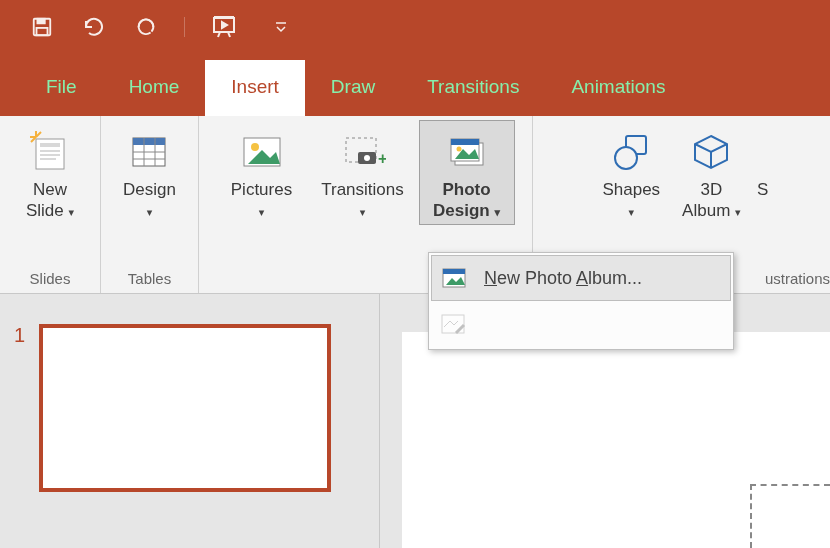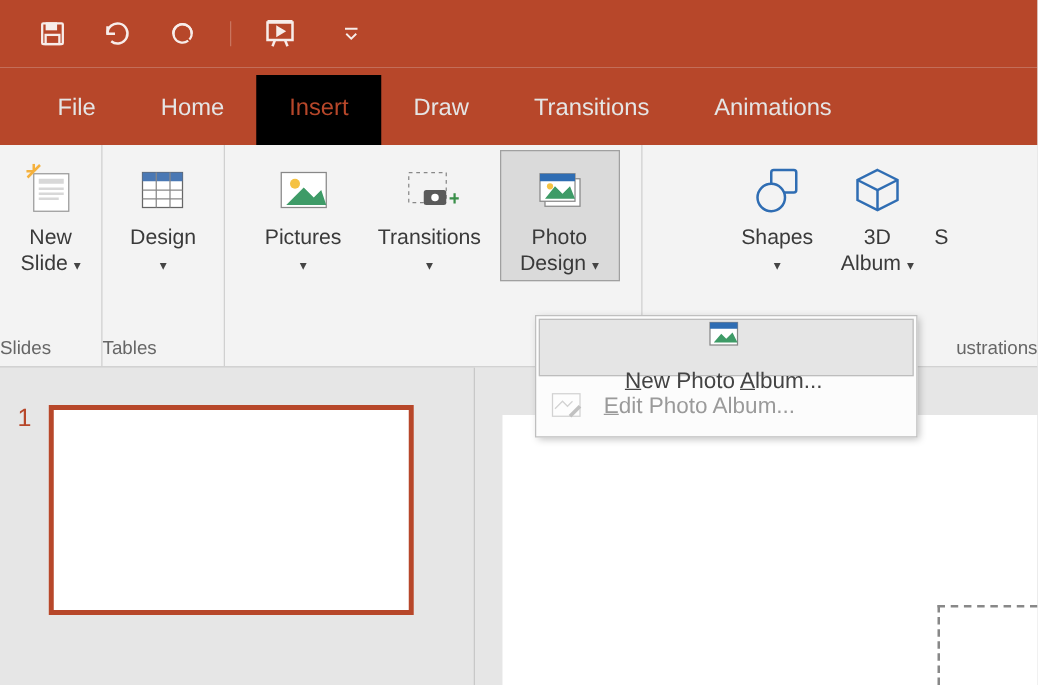--- a/index.html
+++ b/index.html
@@ -5,38 +5,38 @@
   * { box-sizing: border-box; margin: 0; padding: 0; font-family: "Segoe UI", Arial, sans-serif; }
   body { width: 830px; height: 548px; overflow: hidden; background: #e6e6e6; position: relative; }
 
   
   .titlebar { background: #b7472a; height: 54px; display: flex; align-items: center; gap: 24px; padding-left: 28px; }
   .qat-btn { width: 28px; height: 28px; display: flex; align-items: center; justify-content: center; color: #fff; opacity: 0.9; }
   .qat-sep { width: 1px; height: 20px; background: rgba(255,255,255,0.25); }
 
   
   .tabs { background: #b7472a; height: 62px; display: flex; align-items: flex-end; padding-left: 20px; gap: 0; }
-  .tab { padding: 16px 26px 18px 26px; color: #e5e5e5; font-size: 19px; cursor: pointer; }
-  .tab.active { background: #000000; color: #b7472a; }
+  .tab { padding: 16px 26px 18px 26px; color: #86efac; font-size: 19px; cursor: pointer; }
+  .tab.active { background: #ffffff; color: #b7472a; }
 
   
   .ribbon { background: #f3f3f3; height: 178px; border-bottom: 1px solid #c8c8c8; display: flex; position: relative; }
   .group { display: flex; flex-direction: column; align-items: center; padding: 4px 0 0 0; border-right: 1px solid #d0d0d0; }
   .group-items { display: flex; flex: 1; align-items: flex-start; }
-  .group-label { font-size: 15px; color: #666; padding: 6px 0 6px 0; width:100%; }
+  .group-label { font-size: 15px; color: #666; padding: 6px 0 6px 0; width:100%; text-align:center; }
   .rbtn { display: flex; flex-direction: column; align-items: center; justify-content: flex-start; padding: 6px 10px 2px 10px; min-width: 72px; cursor: pointer; border: 1px solid transparent; }
   .rbtn .icon-slot { height: 50px; display:flex; align-items:center; justify-content:center; }
   .rbtn .label { font-size: 17px; color: #3a3a3a; text-align: center; line-height: 1.25; margin-top: 2px; }
   .caret { font-size: 11px; color: #444; }
-  .rbtn.active { background: #dadada; border: 1px solid #a0a0a0; }
+  .rbtn.active { background: #dadada; border: 1px solid #a0a0a0; font-weight: bold; }
 
   
   .menu { position:absolute; left:428px; top:252px; width:306px; background:#fcfcfc; border:1px solid #bfbfbf; box-shadow: 2px 2px 6px rgba(0,0,0,0.25); padding:2px; }
   .menu-item { display:flex; align-items:center; height:46px; gap:16px; padding: 0 12px 0 8px; font-size:18px; color:#444; cursor:pointer; }
-  .menu-item.hover { background:#e5e5e5; border:1px solid #bdbdbd;flex-direction:column; }
+  .menu-item.hover { background:#e5e5e5; border:1px solid #bdbdbd; }
   .menu-item.disabled { color:#9a9a9a; }
   .menu-icon { width:28px; height:28px; display:flex; align-items:center; justify-content:center; }
 
   
   .workspace { display:flex; height: calc(548px - 54px - 62px - 178px); }
   .slidelist { width: 380px; background:#e6e6e6; border-right:1px solid #c8c8c8; display:flex; padding:30px 20px 0 14px; gap:14px; }
   .slide-num { font-size:20px; color:#b7472a; }
   .slide-thumb { width:292px; height:168px; background:#fff; border:4px solid #b7472a; }
   .canvas { flex:1; background:#e6e6e6; position:relative; }
   .placeholder-box { position:absolute; right:0; bottom:0; width:80px; height:64px; border:2px dashed #888; border-right:none; border-bottom:none; background:#fff; }
@@ -90,21 +90,21 @@
   <div class="tab">File</div>
   <div class="tab">Home</div>
   <div class="tab active">Insert</div>
   <div class="tab">Draw</div>
   <div class="tab">Transitions</div>
   <div class="tab">Animations</div>
 </div>
 
 <div class="ribbon">
 
-  <div class="group" style="width:82px;">
+  <div class="group" style="width:101px;">
     <div class="group-items">
       <div class="rbtn">
         <div class="icon-slot">
           <svg width="40" height="42" viewBox="0 0 40 42">
             <rect x="6" y="8" width="28" height="30" fill="#fff" stroke="#9a9a9a"></rect>
             <rect x="10" y="12" width="20" height="4" fill="#d8d8d8"></rect>
             <line x1="10" y1="20" x2="30" y2="20" stroke="#d8d8d8" stroke-width="2"></line>
             <line x1="10" y1="24" x2="30" y2="24" stroke="#d8d8d8" stroke-width="2"></line>
             <line x1="10" y1="28" x2="26" y2="28" stroke="#d8d8d8" stroke-width="2"></line>
             <g stroke="#f5b13d" stroke-width="2">
@@ -232,15 +232,14 @@
     <span><u class="ak">N</u>ew Photo <u class="ak">A</u>lbum...</span>
   </div>
   <div class="menu-item disabled">
     <span class="menu-icon">
       <svg width="26" height="22" viewBox="0 0 26 22" opacity="0.5">
           <rect x="2" y="2" width="22" height="18" fill="#fff" stroke="#aaa"></rect>
           <polyline points="4,14 10,8 14,12 18,8" fill="none" stroke="#aaa"></polyline>
           <line x1="16" y1="20" x2="24" y2="12" stroke="#888" stroke-width="3"></line>
         </svg>
     </span>
-    <span><u class="ak">E</u>dit Photo Album...</span>
   </div>
 </div>
 
 </body></html>

